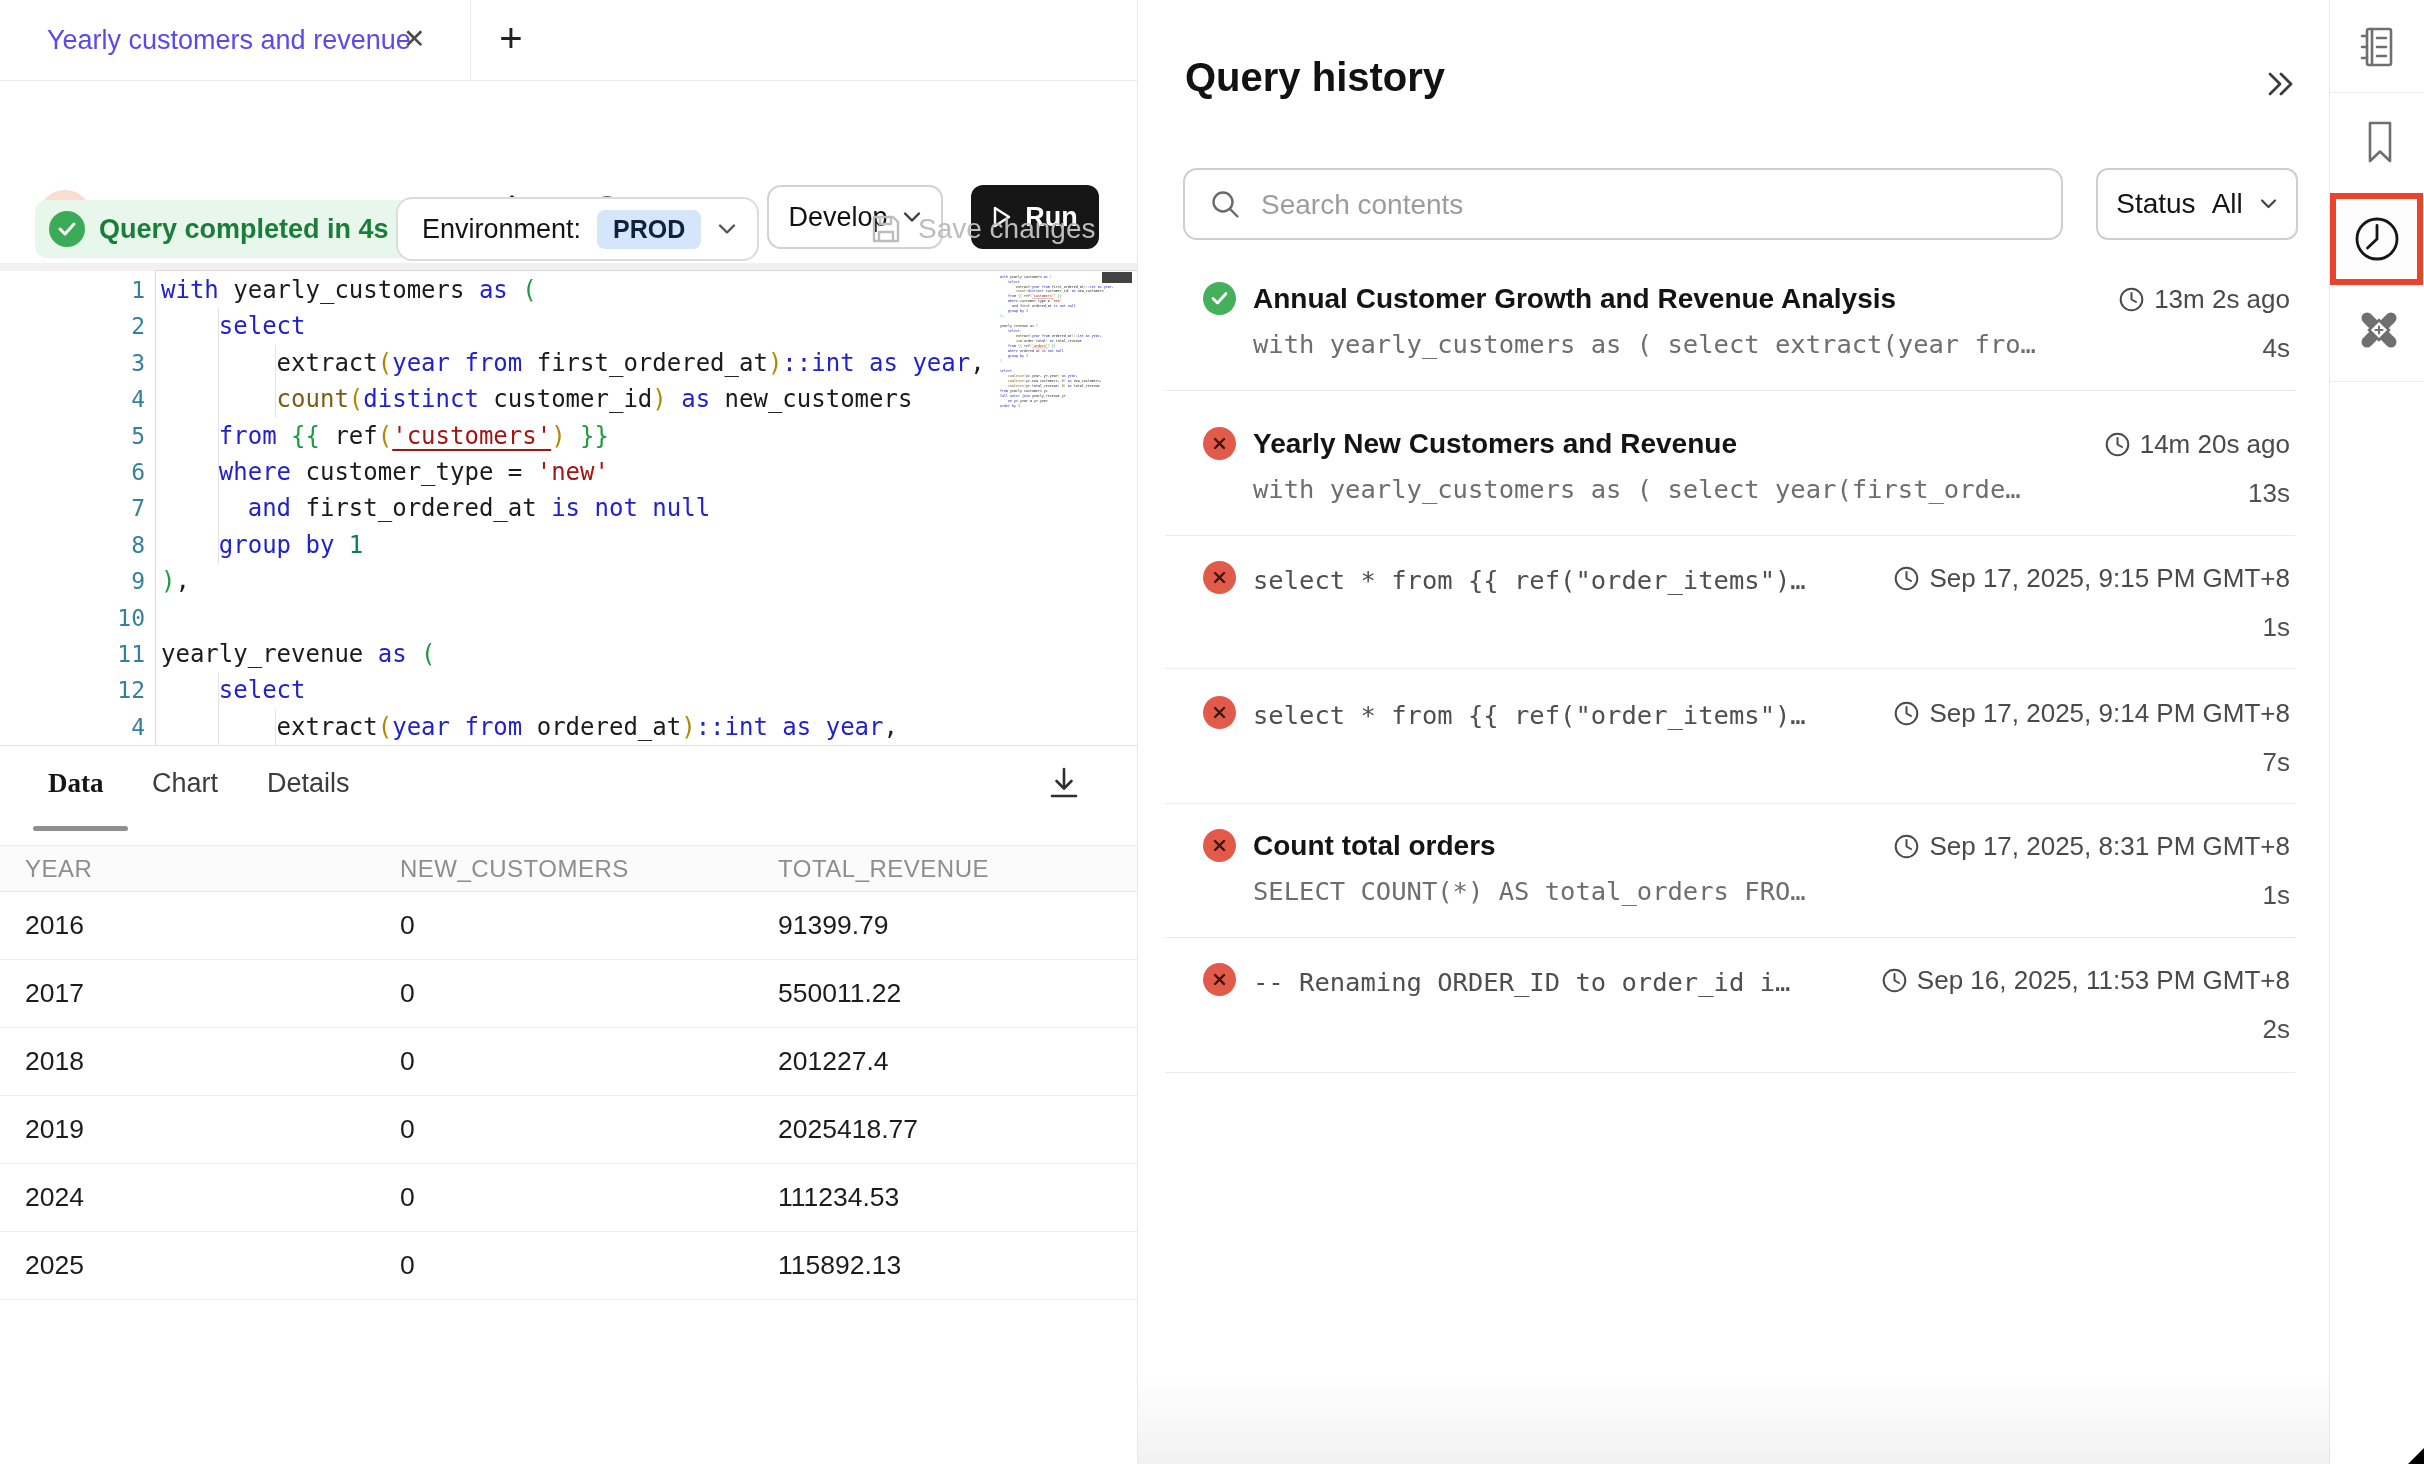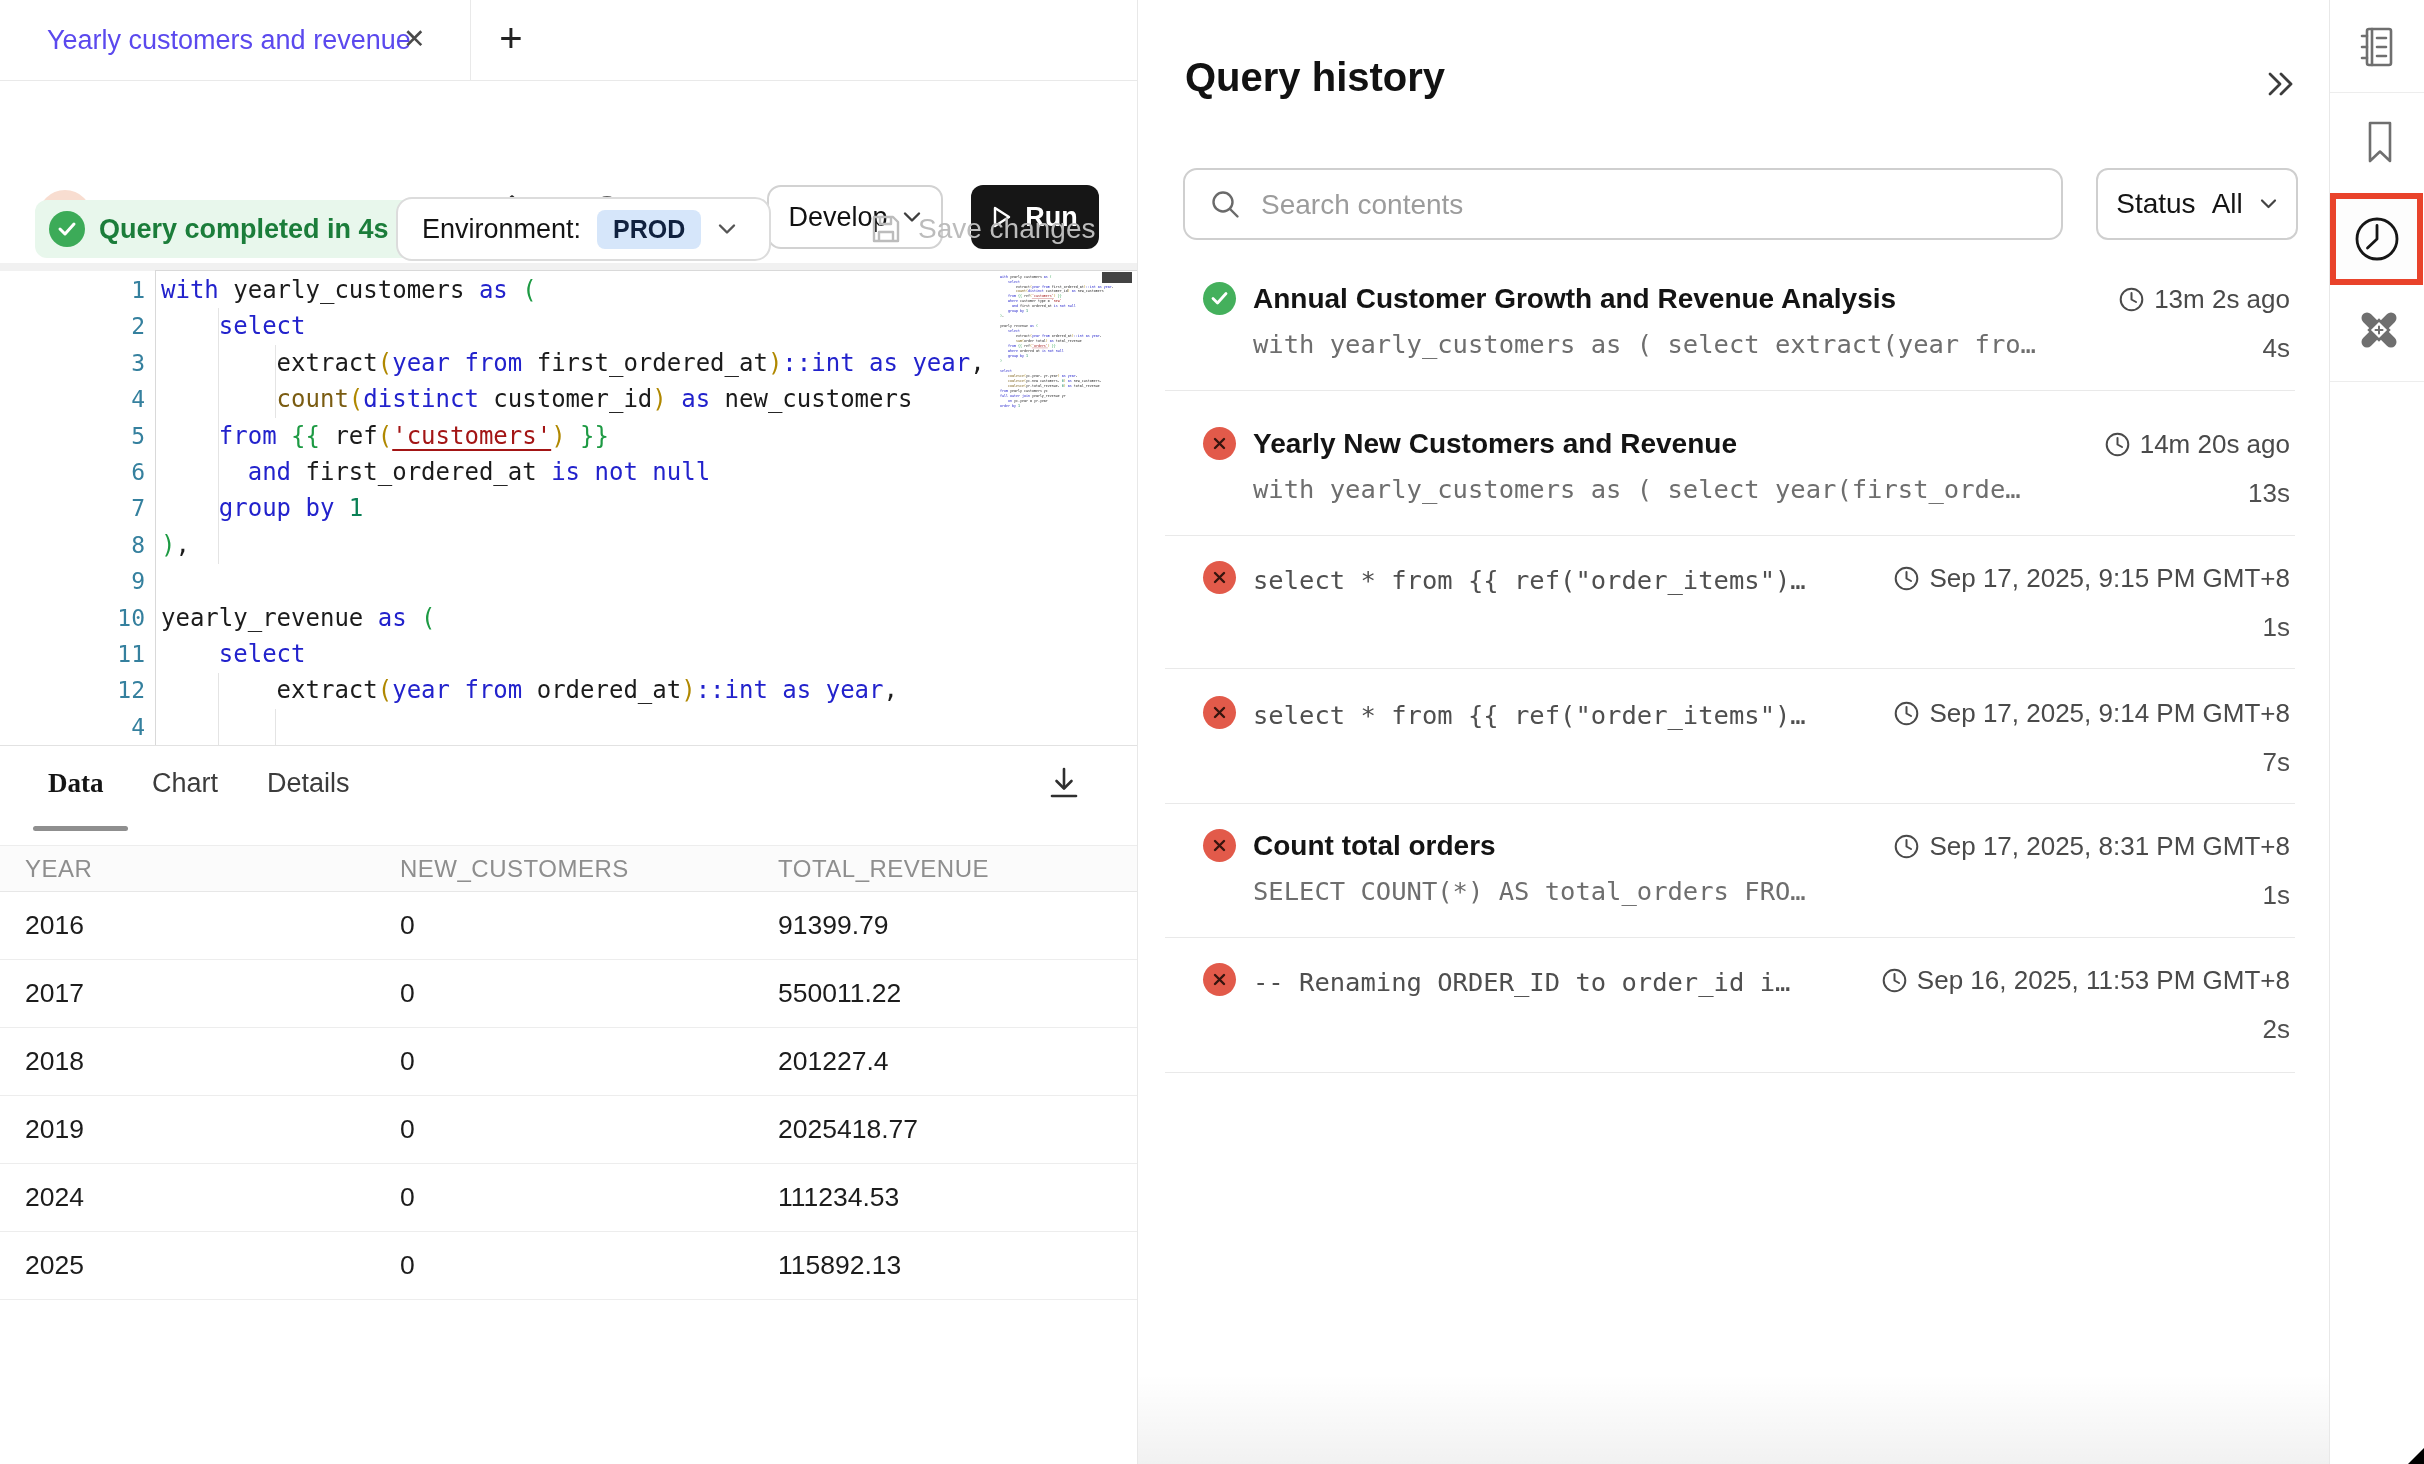--- a/index.html
+++ b/index.html
@@ -25,21 +25,21 @@
                font-size:27px;color:#111;cursor:pointer;background:#fff;}
   .run-btn{left:971px;top:105px;width:128px;height:64px;background:#161616;border-radius:12px;
            display:flex;align-items:center;justify-content:center;gap:13px;color:#fff;
            font-size:27px;font-weight:700;cursor:pointer;}
   
   .status-pill{left:35px;top:200px;height:58px;padding:0 26px 0 14px;background:#e8f7ec;border-radius:12px;
                display:flex;align-items:center;gap:14px;}
   .status-pill .txt{font-size:27px;font-weight:700;color:#1b7d3a;}
   .check-circle{width:36px;height:36px;border-radius:50%;background:#3cab58;display:flex;
                 align-items:center;justify-content:center;}
-  .env-box{left:396px;top:197px;height:64px;padding:0 32px 0 24px;border:2px solid #dcdcdc;border-radius:16px;
+  .env-box{left:396px;top:197px;height:64px;padding:0 20px 0 24px;border:2px solid #dcdcdc;border-radius:16px;
            box-sizing:border-box;display:flex;align-items:center;gap:16px;background:#fff;cursor:pointer;}
   .env-label{font-size:27px;color:#141414;}
   .env-pill{background:#d6e6fa;border-radius:8px;padding:5px 16px;font-size:25px;font-weight:700;color:#10213f;}
   .save-btn{left:868px;top:197px;height:64px;display:flex;align-items:center;gap:14px;cursor:pointer;}
   .save-btn .txt{font-size:28px;color:#bcbcbc;}
   
   .editor-topline{left:155px;top:270px;width:982px;height:1px;background:#d9d9d9;}
   .editor-leftline{left:155px;top:270px;width:1px;height:475px;background:#d9d9d9;}
   .editor-bottomline{left:0;top:745px;width:1137px;height:1px;background:#e2e2e2;}
   .gutter{left:50px;top:272px;width:95px;text-align:right;font-family:"DejaVu Sans Mono",monospace;
@@ -203,20 +203,21 @@
         <div>11</div>
         <div>12</div>
         <div>4</div>
       </div>
     <div class="abs code" id="code">
         <div class="code-line"><span class="tok-kw">with </span><span class="tok-id">yearly_customers </span><span class="tok-kw">as </span><span class="tok-pG">(</span></div>
         <div class="code-line"><span class="tok-ws">    </span><span class="tok-kw">select</span></div>
         <div class="code-line"><span class="tok-ws">        </span><span class="tok-id">extract</span><span class="tok-pY">(</span><span class="tok-kw">year </span><span class="tok-kw">from </span><span class="tok-id">first_ordered_at</span><span class="tok-pY">)</span><span class="tok-kw">::int </span><span class="tok-kw">as </span><span class="tok-kw">year</span><span class="tok-pt">,</span></div>
         <div class="code-line"><span class="tok-ws">        </span><span class="tok-fn">count</span><span class="tok-pY">(</span><span class="tok-kw">distinct </span><span class="tok-id">customer_id</span><span class="tok-pY">)</span><span class="tok-kw"> as </span><span class="tok-id">new_customers</span></div>
         <div class="code-line"><span class="tok-ws">    </span><span class="tok-kw">from </span><span class="tok-pG">{{ </span><span class="tok-id">ref</span><span class="tok-pY">(</span><span class="tok-strU">'customers'</span><span class="tok-pY">)</span><span class="tok-pG"> }}</span></div>
+        <div class="code-line"><span class="tok-ws">    </span><span class="tok-kw">where </span><span class="tok-id">customer_type </span><span class="tok-pt">= </span><span class="tok-str">'new'</span></div>
         <div class="code-line"><span class="tok-ws">      </span><span class="tok-kw">and </span><span class="tok-id">first_ordered_at </span><span class="tok-kw">is not null</span></div>
         <div class="code-line"><span class="tok-ws">    </span><span class="tok-kw">group by </span><span class="tok-num">1</span></div>
         <div class="code-line"><span class="tok-pG">)</span><span class="tok-pt">,</span></div>
         <div class="code-line">&nbsp;</div>
         <div class="code-line"><span class="tok-id">yearly_revenue </span><span class="tok-kw">as </span><span class="tok-pG">(</span></div>
         <div class="code-line"><span class="tok-ws">    </span><span class="tok-kw">select</span></div>
         <div class="code-line"><span class="tok-ws">        </span><span class="tok-id">extract</span><span class="tok-pY">(</span><span class="tok-kw">year </span><span class="tok-kw">from </span><span class="tok-id">ordered_at</span><span class="tok-pY">)</span><span class="tok-kw">::int </span><span class="tok-kw">as </span><span class="tok-kw">year</span><span class="tok-pt">,</span></div>
       </div>
     <div class="abs guide" style="left:218px;top:308px;height:256px;"></div>
     <div class="abs guide" style="left:275px;top:345px;height:73px;"></div>

